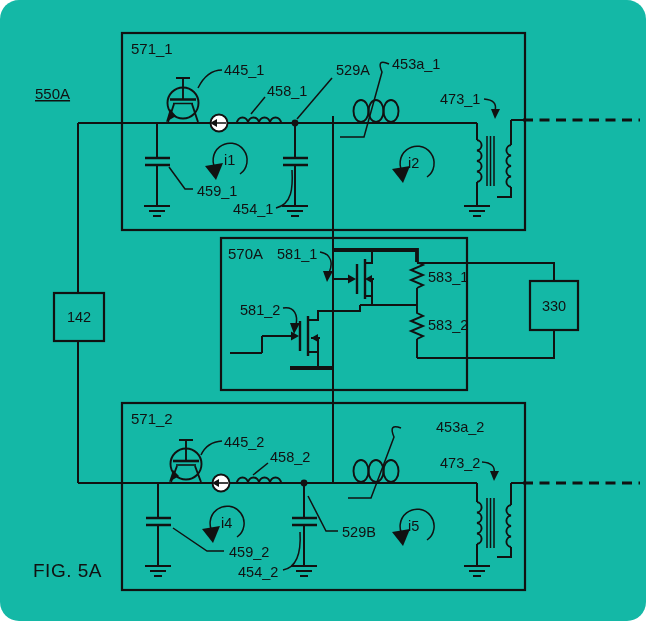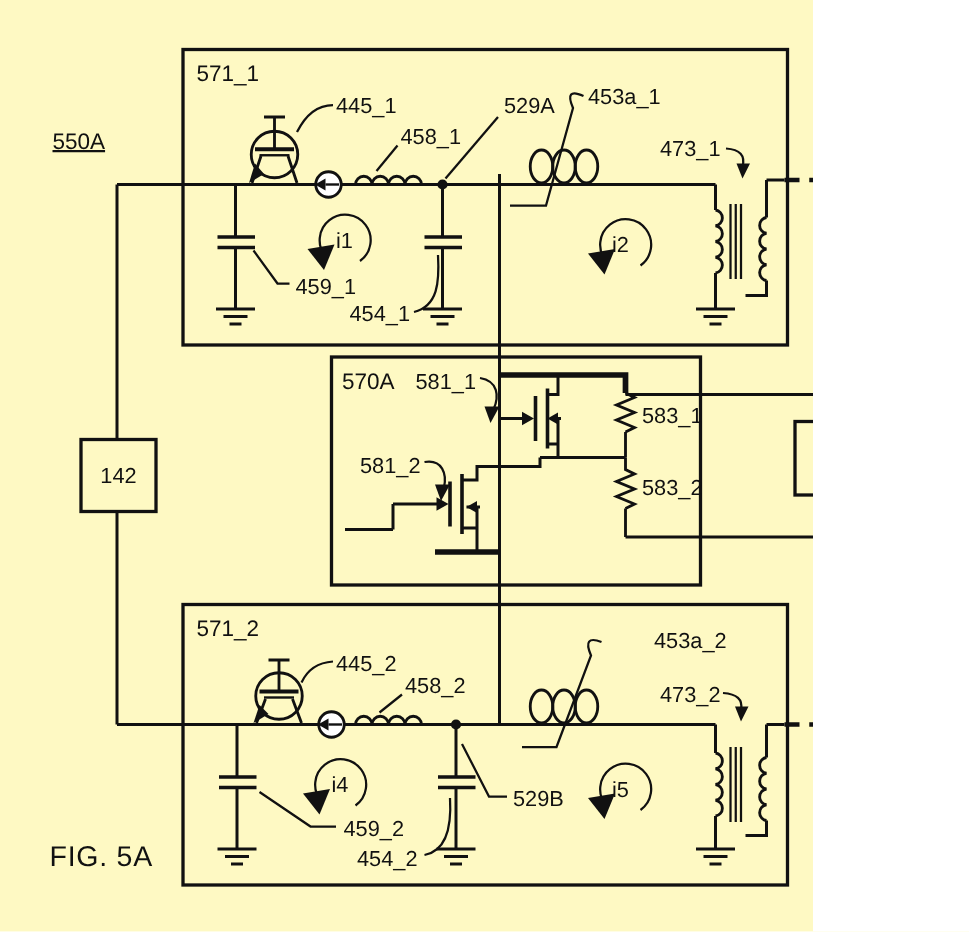--- a/index.html
+++ b/index.html
@@ -1,17 +1,17 @@
 <!DOCTYPE html>
 <html><head>
 <meta charset="utf-8">
 <style>
   html,body{margin:0;padding:0;background:#ffffff;}
-  #stage{position:relative;width:542px;height:621px;background:#fef9c3;overflow:hidden;
-         font-family:"Liberation Sans", sans-serif;}
+  #stage{position:relative;width:646px;height:621px;background:#14b8a6;overflow:hidden;
+         font-family:"Liberation Sans", sans-serif;border-radius:19px;}
   svg{position:absolute;left:0;top:0;}
   svg text{font-family:"Liberation Sans", sans-serif;fill:#111;}
   .lbl{font-size:14.5px;}
   .boxlbl{font-size:15px;}
   .figlbl{font-size:19px;letter-spacing:0.5px;}
   .syslbl{font-size:15px;text-decoration:underline;}
   .w{stroke:#111;stroke-width:2;fill:none;}
   .w15{stroke:#111;stroke-width:1.5;fill:none;}
   .w25{stroke:#111;stroke-width:2.4;fill:none;}
   .thick{stroke:#111;stroke-width:3.8;fill:none;}

